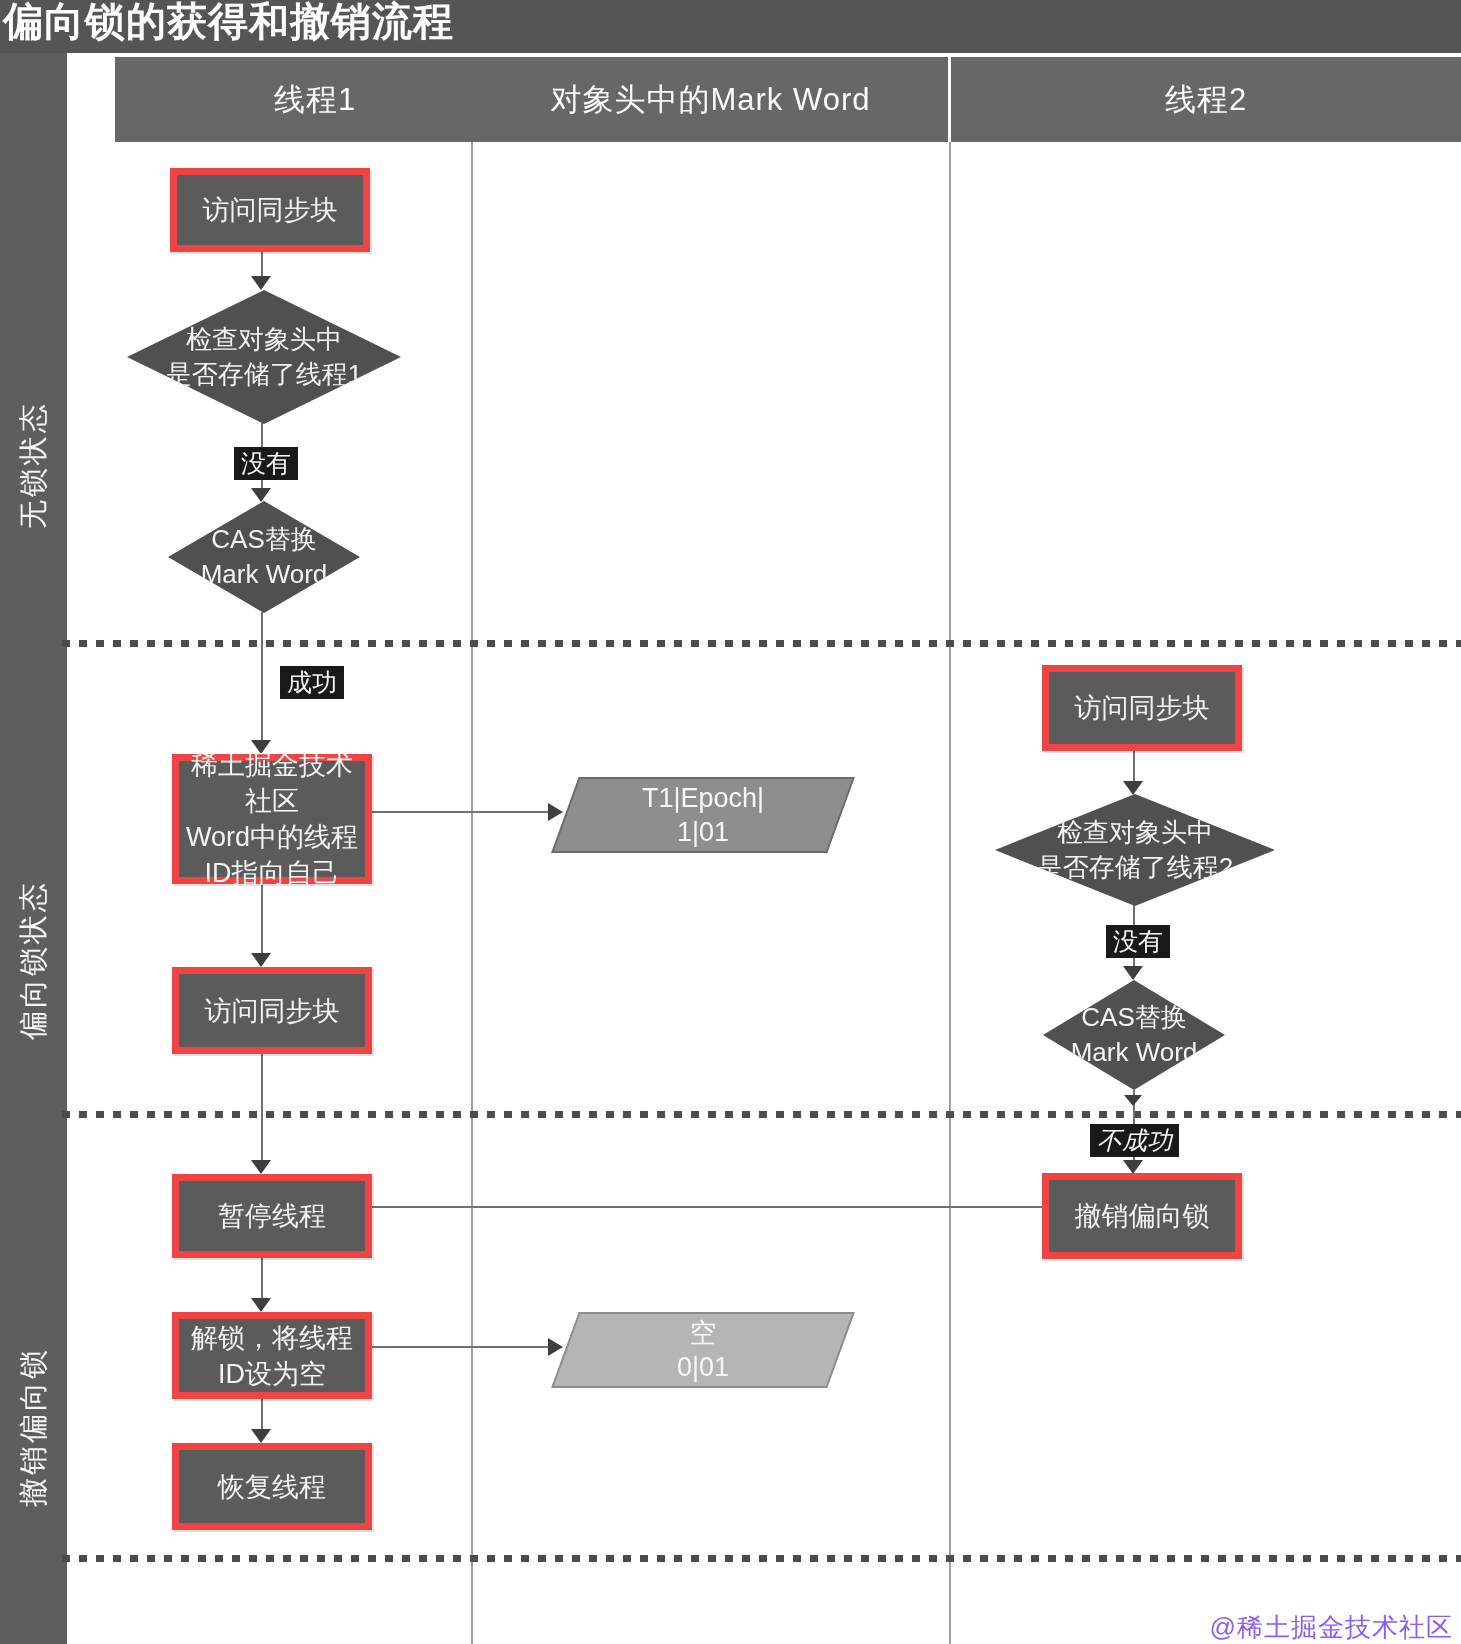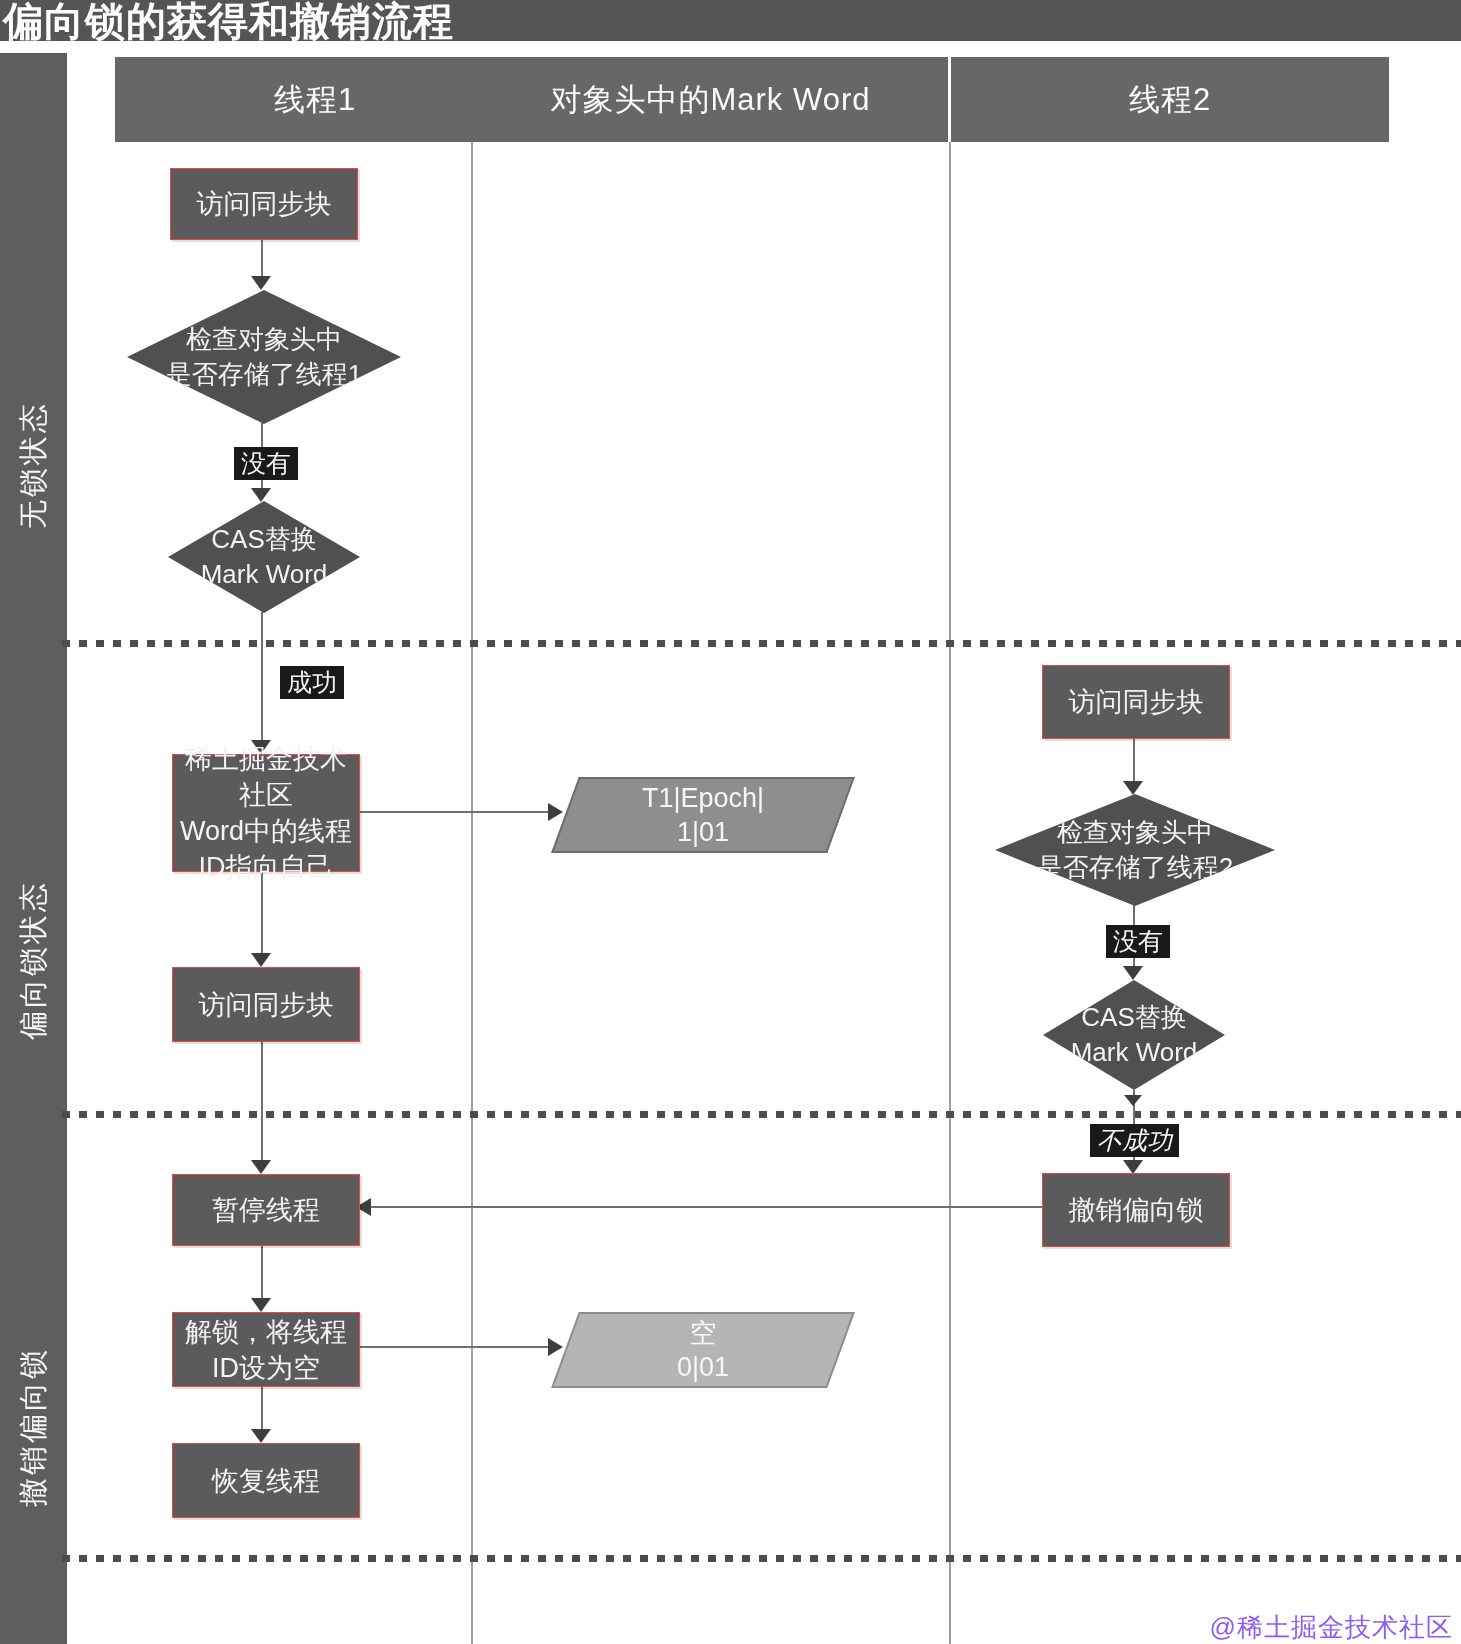--- a/index.html
+++ b/index.html
@@ -1,21 +1,21 @@
 <!DOCTYPE html>
 <html><head>
 <meta charset="utf-8">
 <style>
   html,body{margin:0;padding:0;background:#ffffff;}
   #stage{
     position:relative;width:1461px;height:1644px;overflow:hidden;background:#ffffff;
     font-family:"Liberation Sans","DejaVu Sans",sans-serif;
   }
   
-  .title-band{position:absolute;left:0;top:0;width:1461px;height:41px;background:#555555;}
+  .title-band{position:absolute;left:0;top:0;width:1461px;height:53px;background:#555555;}
   .title-text{
     position:absolute;left:3px;top:-5px;color:#fdfdfd;font-size:40px;font-weight:bold;
     letter-spacing:1px;white-space:nowrap;line-height:52px;
   }
   .sidebar{position:absolute;left:0;top:53px;width:67px;height:1591px;background:#5e5e5e;}
   .side-label{
     position:absolute;width:260px;height:40px;text-align:center;color:#f5f5f5;
     font-size:29px;letter-spacing:3px;line-height:40px;transform:rotate(-90deg);white-space:nowrap;
   }
   .hdr{
@@ -32,21 +32,21 @@
   .ch{position:absolute;height:2px;background:#707070;z-index:1;}
   .ah-down{position:absolute;width:0;height:0;border-left:10px solid transparent;
     border-right:10px solid transparent;border-top:14px solid #3e3e3e;z-index:1;}
   .ah-down.small{border-left-width:9px;border-right-width:9px;border-top-width:11px;}
   .ah-right{position:absolute;width:0;height:0;border-top:9px solid transparent;
     border-bottom:9px solid transparent;border-left:15px solid #3e3e3e;z-index:1;}
   .ah-left{position:absolute;width:0;height:0;border-top:9px solid transparent;
     border-bottom:9px solid transparent;border-right:15px solid #3e3e3e;z-index:1;}
   
   .rect{
-    position:absolute;background:#5b5b5b;border:1px solid #ef4444;color:#f3f3f3;
+    position:absolute;background:#5b5b5b;border:7px solid #ef4444;color:#f3f3f3;
     display:flex;flex-direction:column;align-items:center;justify-content:center;
     font-size:27px;line-height:36px;text-align:center;z-index:2;
     box-shadow:2px 2px 0 rgba(0,0,0,0.12);
   }
   .diamond{
     position:absolute;background:#505050;color:#f3f3f3;
     clip-path:polygon(50% 0,100% 50%,50% 100%,0 50%);
     display:flex;flex-direction:column;align-items:center;justify-content:center;
     font-size:26px;line-height:35px;text-align:center;z-index:2;
   }
@@ -72,21 +72,21 @@
     <div class="title-text">偏向锁的获得和撤销流程</div>
   </div>
 
   <div class="sidebar"></div>
   <div class="side-label" style="left:-97px;top:445px;">无锁状态</div>
   <div class="side-label" style="left:-97px;top:940px;">偏向锁状态</div>
   <div class="side-label" style="left:-97px;top:1407px;">撤销偏向锁</div>
 
   <div class="hdr" style="left:70px;width:400px;margin-left:45px;">线程1</div>
   <div class="hdr" style="left:473px;width:475px;">对象头中的Mark Word</div>
-  <div class="hdr" style="left:951px;width:438px;">线程2</div>
+  <div class="hdr" style="left:951px;width:510px;">线程2</div>
 
   <div class="vline" style="left:471px;"></div>
   <div class="vline" style="left:949px;"></div>
 
   <div class="dash" style="top:640px;"></div>
   <div class="dash" style="top:1111px;"></div>
   <div class="dash" style="top:1555px;"></div>
 
   <div class="cv" style="left:261px;top:238px;height:40px;"></div>
   <div class="ah-down" style="left:251px;top:276px;"></div>

